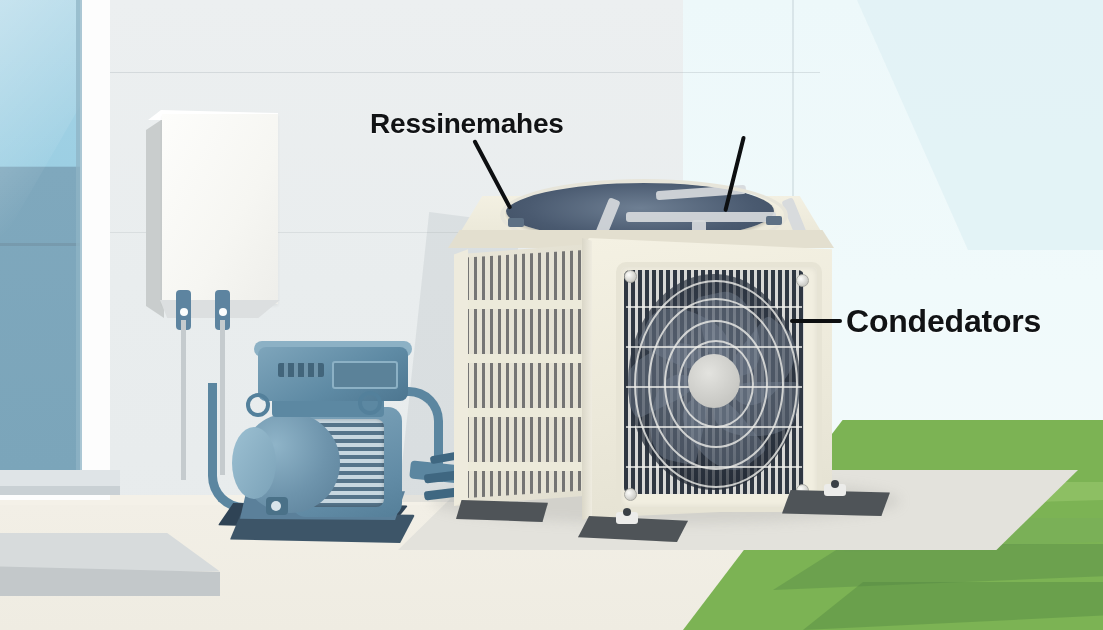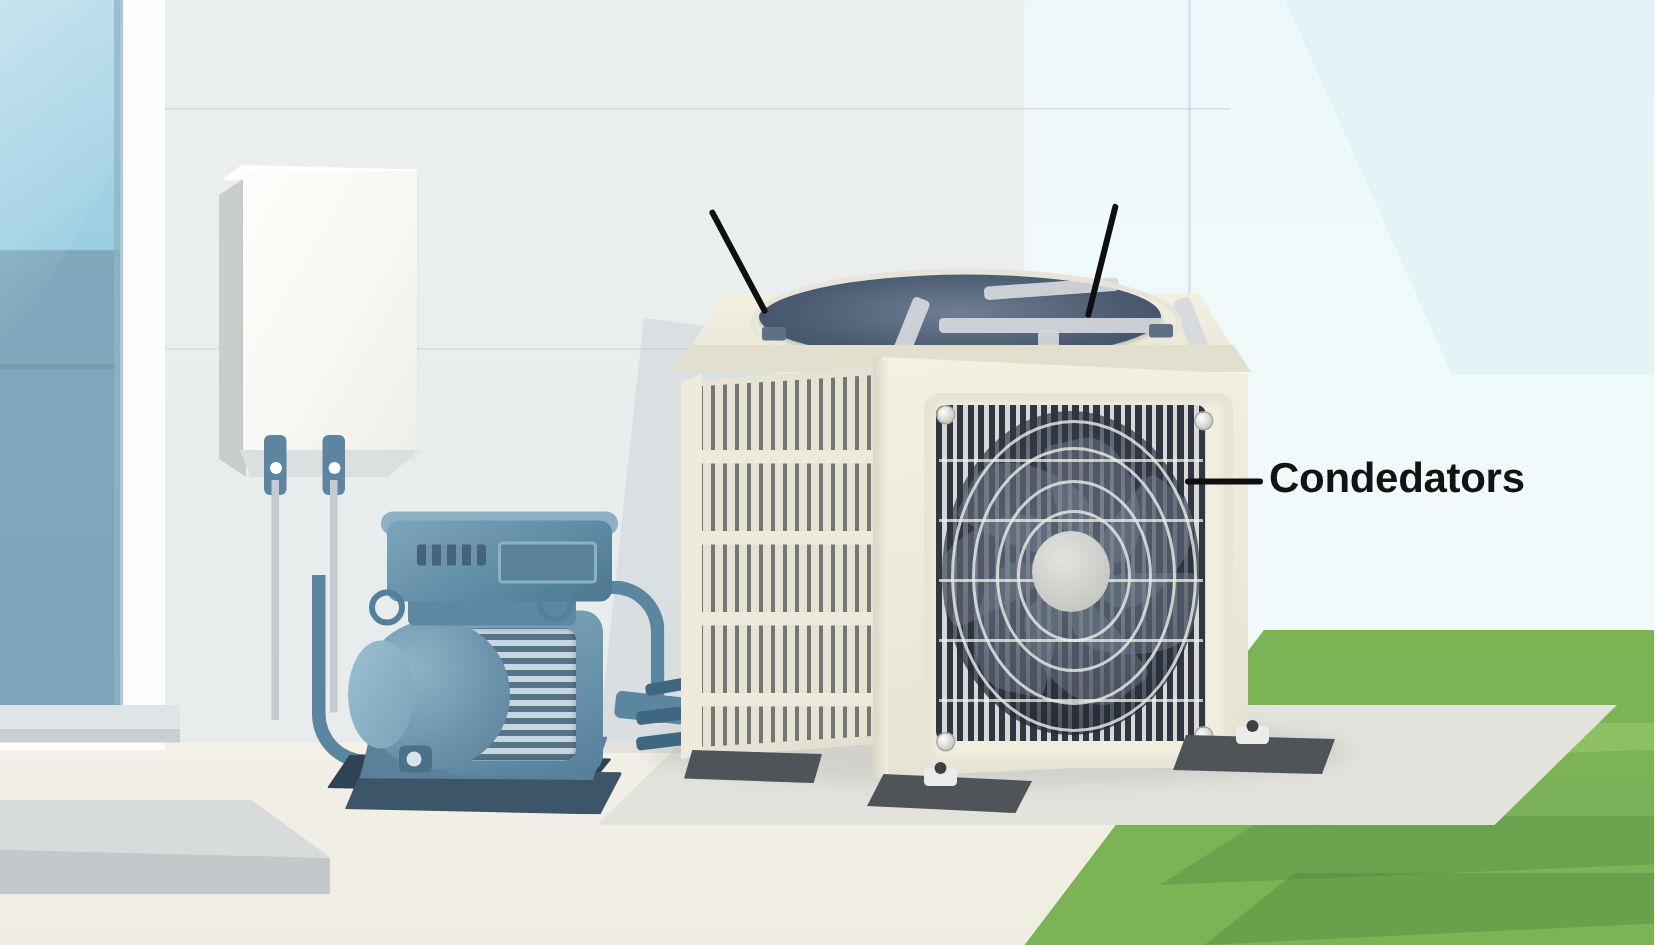--- a/index.html
+++ b/index.html
@@ -202,21 +202,21 @@
   .bpipe{position:absolute;background:#3f6781;border-radius:3px;}
   .bp1{left:424px;top:470px;width:76px;height:9px;transform:rotate(-7deg);}
   .bp2{left:424px;top:487px;width:76px;height:9px;transform:rotate(-7deg);}
   .bp3{left:430px;top:452px;width:50px;height:8px;transform:rotate(-10deg);}
 
   
   .lbl{position:absolute;color:#111315;font-weight:bold;letter-spacing:-.2px;
     text-shadow:0 1px 2px rgba(255,255,255,.85);white-space:nowrap;}
   .lbl-1{left:370px;top:108px;font-size:28px;}
   .lbl-2{left:726px;top:100px;font-size:28px;}
-  .lbl-3{left:846px;top:303px;font-size:28px;}
+  .lbl-3{left:846px;top:303px;font-size:32px;}
   .leader{position:absolute;background:#0d0f11;border-radius:2px;}
   .ld-1{left:472px;top:140px;width:4px;height:78px;transform:rotate(-28deg);transform-origin:top center;}
   .ld-2{left:742px;top:136px;width:4px;height:78px;transform:rotate(14deg);transform-origin:top center;}
   .ld-3{left:790px;top:319px;width:52px;height:4px;}
 </style>
 </head>
 <body>
 
 <div id="scene">
 
@@ -345,15 +345,16 @@
     <div class="foot-cap fcap1"></div>
     <div class="foot-cap fcap2"></div>
     <div class="foot-bolt fb1"></div>
     <div class="foot-bolt fb2"></div>
   </div>
 
   <div class="leader ld-1"></div>
   <div class="leader ld-2"></div>
   <div class="leader ld-3"></div>
 
+  <div class="lbl lbl-1">Ressinemahes</div>
   <div class="lbl lbl-3">Condedators</div>
 
 </div>
 
 </body></html>

